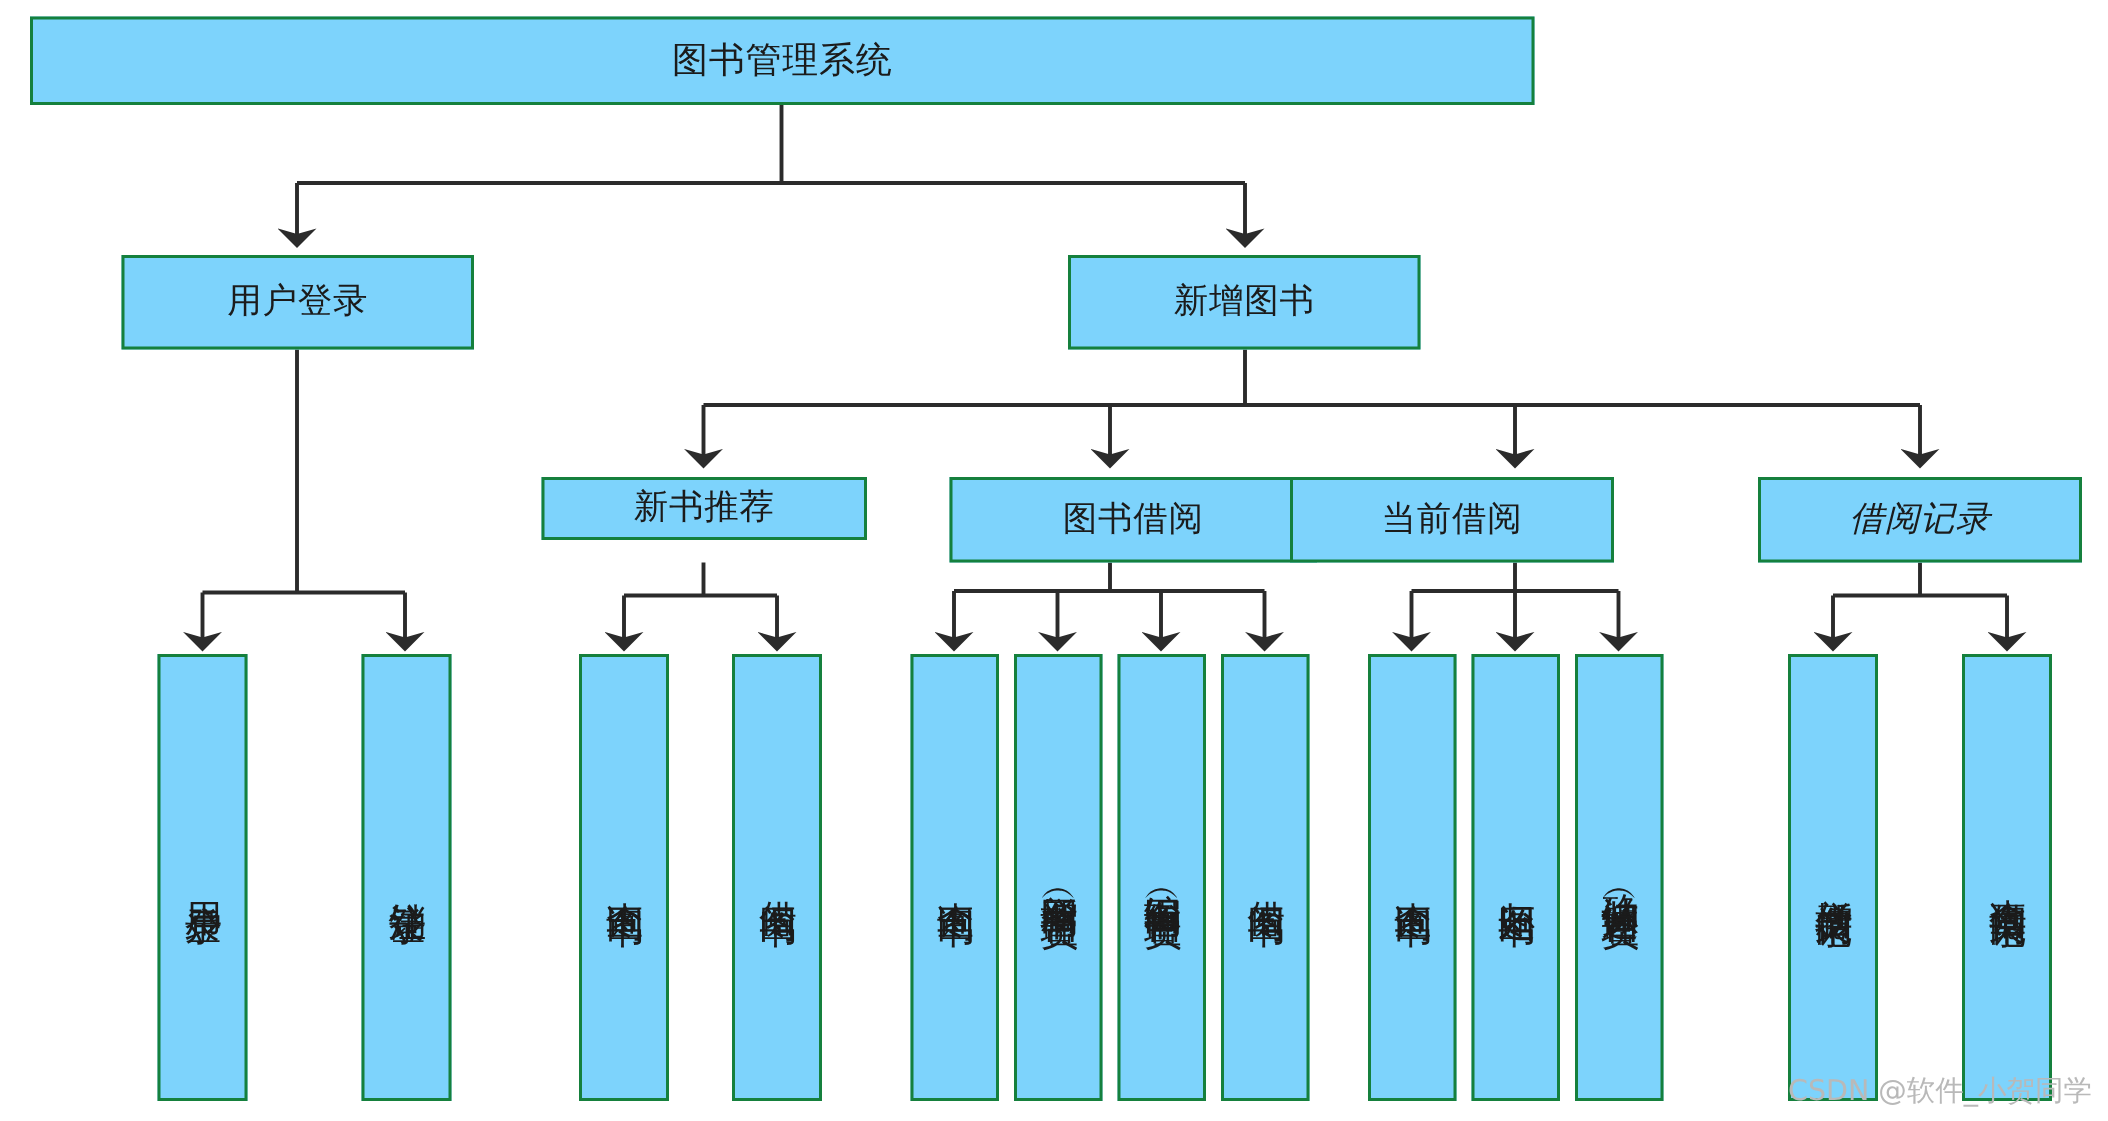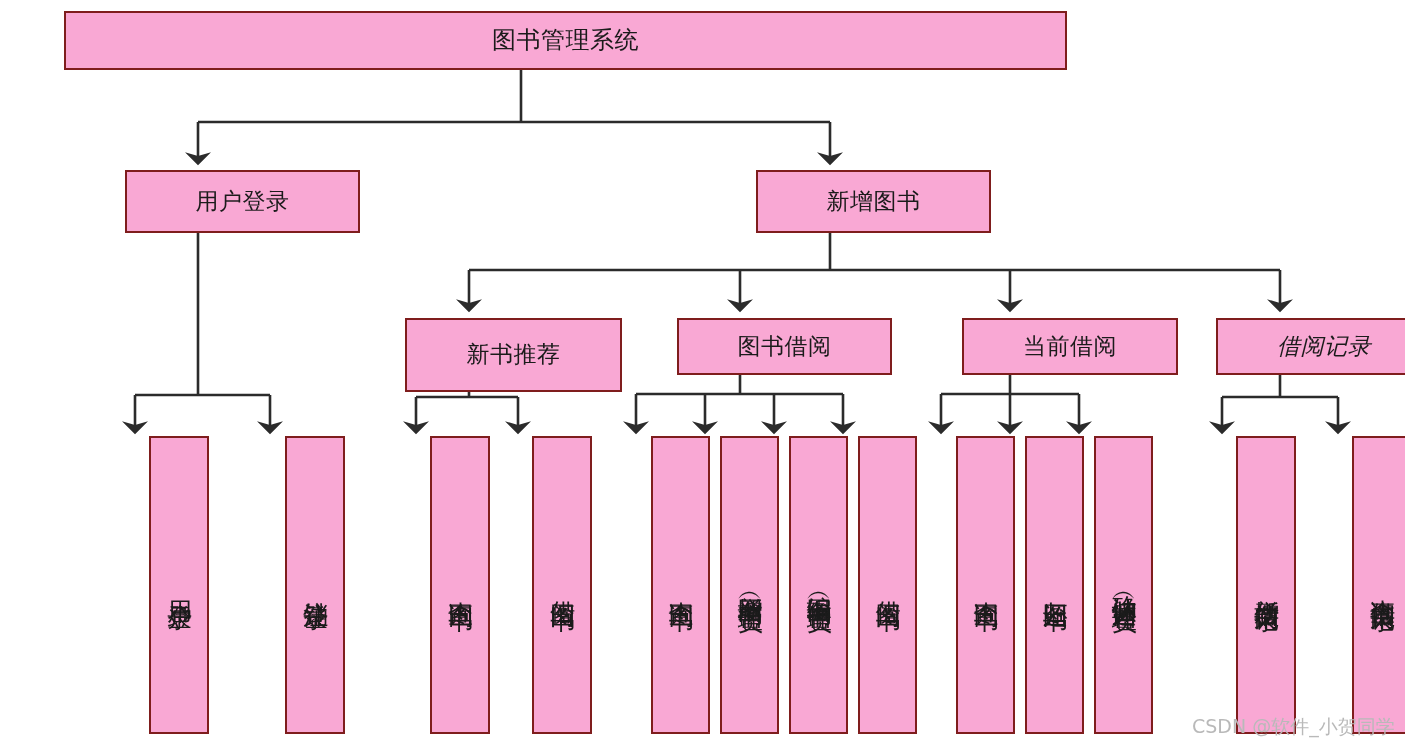--- a/index.html
+++ b/index.html
@@ -22,27 +22,26 @@
     position: absolute;
     left: 0;
     top: 0;
     width: 1405px;
     height: 747px;
     pointer-events: none;
   }
   .node {
     position: absolute;
     box-sizing: border-box;
-    background: #f9a8d4;
-    border: 2px solid #7f1d1d;
+    background: #7dd3fc;
+    border: 2px solid #15803d;
     display: flex;
     align-items: center;
     justify-content: center;
     z-index: 2;
-    margin-left: 44px;
   }
   .node-label {
     color: #1b1b1b;
     letter-spacing: 0.5px;
     white-space: nowrap;
     text-align: center;
     line-height: 1.12;
   }
   
   .node.horizontal .node-label {
@@ -132,27 +131,27 @@
     <span class="node-label">图书管理系统</span>
   </div>
 
   <div class="node horizontal" style="left:81px; top:170px; width:235px; height:63px;">
     <span class="node-label">用户登录</span>
   </div>
   <div class="node horizontal" style="left:712px; top:170px; width:235px; height:63px;">
     <span class="node-label">新增图书</span>
   </div>
 
-  <div class="node horizontal" style="left:361px; top:318px; width:217px; height:74px;align-items:center;">
+  <div class="node horizontal" style="left:361px; top:318px; width:217px; height:42px;align-items:center;">
     <span class="node-label">新书推荐</span>
   </div>
-  <div class="node horizontal" style="left:633px; top:318px; width:215px; height:57px;">
+  <div class="node horizontal" style="left:633px; top:318px; width:245px; height:57px;">
     <span class="node-label">图书借阅</span>
   </div>
-  <div class="node horizontal" style="left:918px; top:318px; width:216px; height:57px;">
+  <div class="node horizontal" style="left:860px; top:318px; width:216px; height:57px;">
     <span class="node-label">当前借阅</span>
   </div>
   <div class="node horizontal" style="left:1172px; top:318px; width:216px; height:57px;font-style:italic;">
     <span class="node-label">借阅记录</span>
   </div>
 
   <div class="node vertical" style="left:105px; top:436px; width:60px; height:298px;">
     <span class="node-label">用户登录</span>
   </div>
   <div class="node vertical" style="left:241px; top:436px; width:60px; height:298px;">

